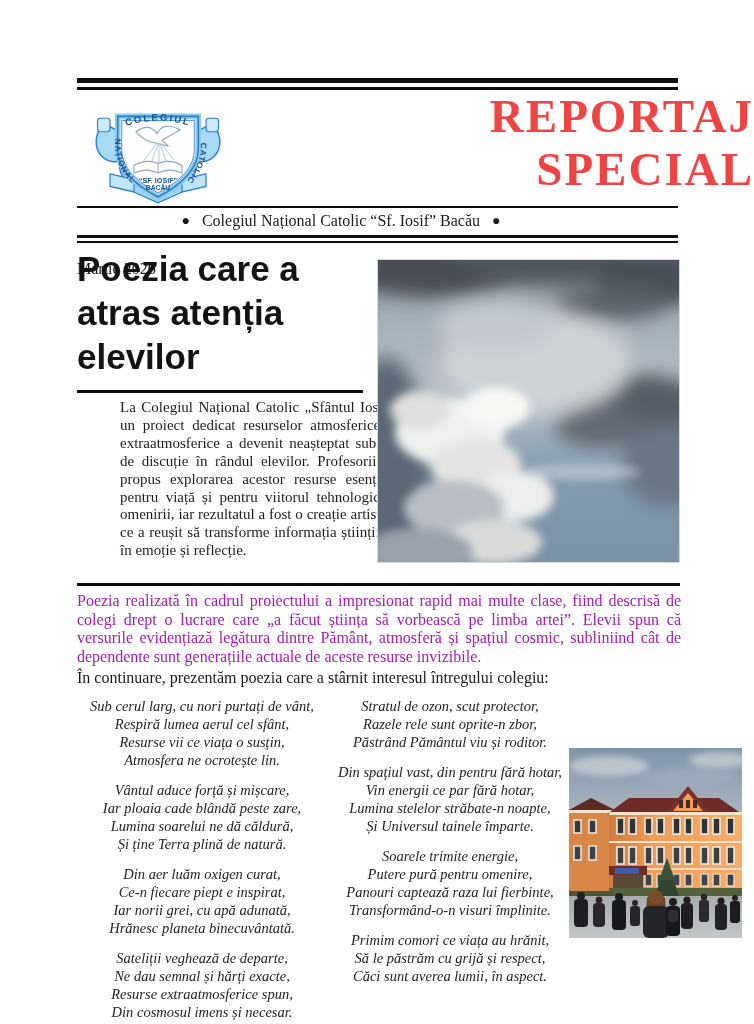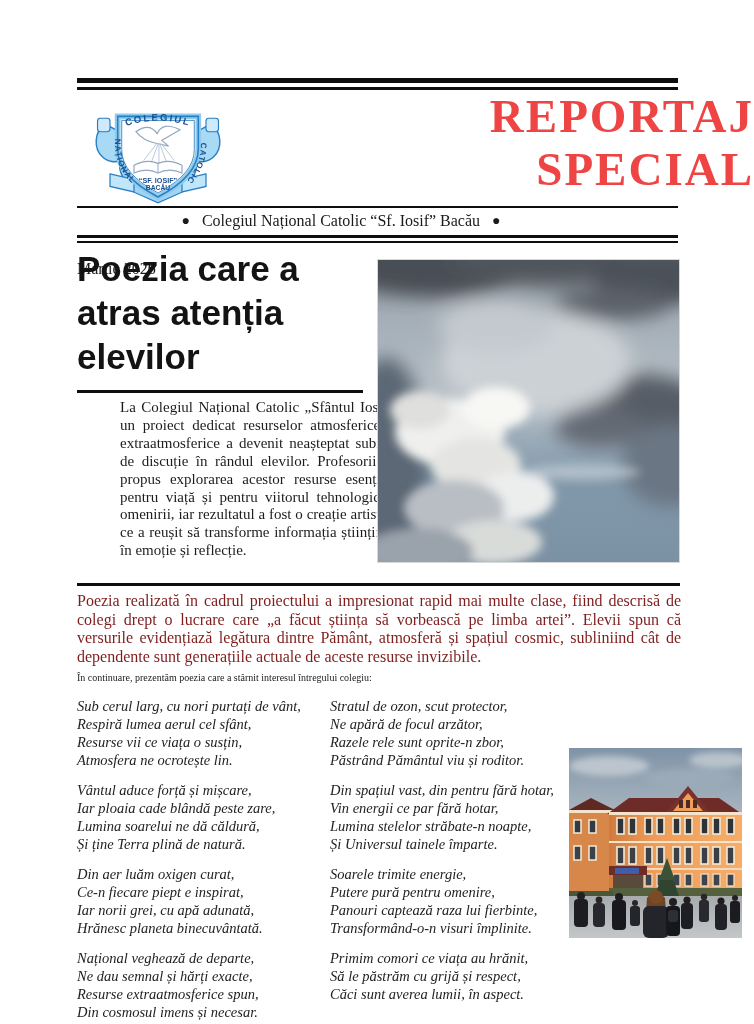--- a/index.html
+++ b/index.html
@@ -17,31 +17,31 @@
     font-size:16px;color:#1a1a1a;}
   .dateline-center .bullet{font-size:14px;margin:0 12px;position:relative;top:-1px;}
 
   
   .headline{position:absolute;left:77px;top:247px;width:285px;
     font-family:Liberation Sans, sans-serif;font-weight:bold;
     font-size:35px;line-height:44px;color:#131313;}
   .lede{position:absolute;left:77px;top:399px;width:278px;
     font-size:15px;line-height:17.9px;text-align:justify;color:#1c1c1c;margin-left:43px;}
   .wide-par{position:absolute;left:77px;top:592px;width:604px;
-    font-size:16px;line-height:18.7px;text-align:justify;color:#7f1d1d;}
+    font-size:16px;line-height:18.7px;text-align:justify;color:#a21caf;}
   .intro-line{position:absolute;left:77px;top:668px;width:604px;
-    font-size:10px;line-height:19px;color:#1a1a1a;}
+    font-size:16px;line-height:19px;color:#1a1a1a;}
 
   
   .poem-col{position:absolute;top:697px;font-style:italic;
     font-family:"Liberation Serif",serif;font-size:14.5px;line-height:18px;color:#222;}
   .poem-col.left{left:77px;width:250px;}
   .poem-col.right{left:330px;width:240px;}
   .stanza{margin:0 0 12px 0;}
-  .poem-line{white-space:nowrap;}
+  .poem-line{white-space:nowrap;text-align:center;}
 
   .photo-frame{position:absolute;border:1px solid #d8d8d8;box-sizing:border-box;}
   svg{display:block;}
 </style>
 </head>
 <body>
 
 <div class="page">
 
   <div class="rule" style="left:77px;top:78px;width:601px;height:5px;"></div>
@@ -188,31 +188,30 @@
       <div class="poem-line">Lumina soarelui ne dă căldură,</div>
       <div class="poem-line">Și ține Terra plină de natură.</div>
     </div>
     <div class="stanza">
       <div class="poem-line">Din aer luăm oxigen curat,</div>
       <div class="poem-line">Ce-n fiecare piept e inspirat,</div>
       <div class="poem-line">Iar norii grei, cu apă adunată,</div>
       <div class="poem-line">Hrănesc planeta binecuvântată.</div>
     </div>
     <div class="stanza">
-      <div class="poem-line">Național veghează de departe,</div>
+      <div class="poem-line">Sateliții veghează de departe,</div>
       <div class="poem-line">Ne dau semnal și hărți exacte,</div>
       <div class="poem-line">Resurse extraatmosferice spun,</div>
       <div class="poem-line">Din cosmosul imens și necesar.</div>
     </div>
   </div>
 
   <div class="poem-col right">
     <div class="stanza">
       <div class="poem-line">Stratul de ozon, scut protector,</div>
-      <div class="poem-line">Ne apără de focul arzător,</div>
       <div class="poem-line">Razele rele sunt oprite-n zbor,</div>
       <div class="poem-line">Păstrând Pământul viu și roditor.</div>
     </div>
     <div class="stanza">
       <div class="poem-line">Din spațiul vast, din pentru fără hotar,</div>
       <div class="poem-line">Vin energii ce par fără hotar,</div>
       <div class="poem-line">Lumina stelelor străbate-n noapte,</div>
       <div class="poem-line">Și Universul tainele împarte.</div>
     </div>
     <div class="stanza">

